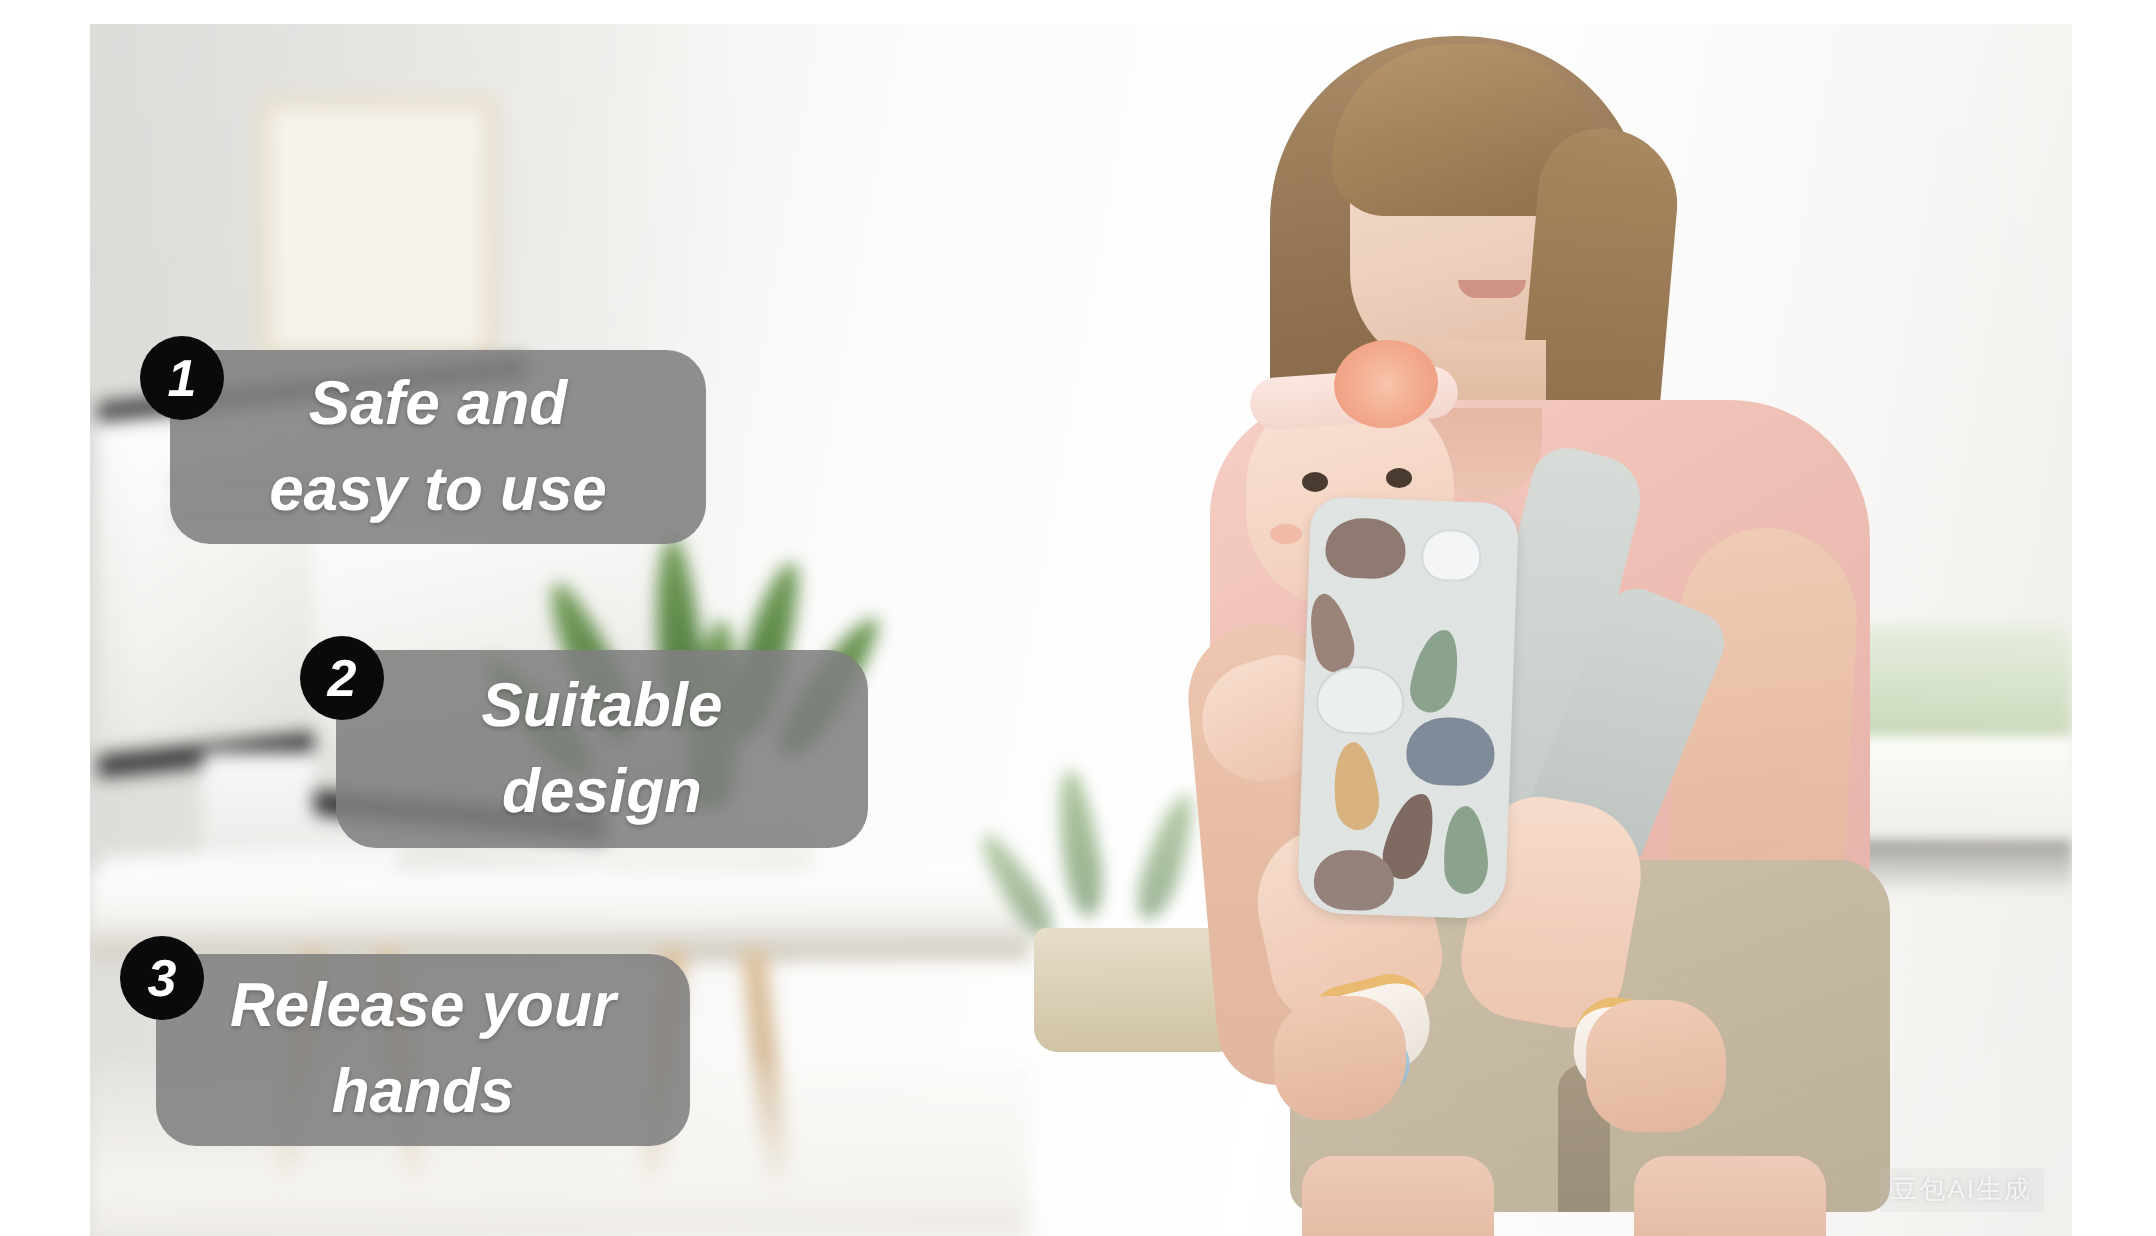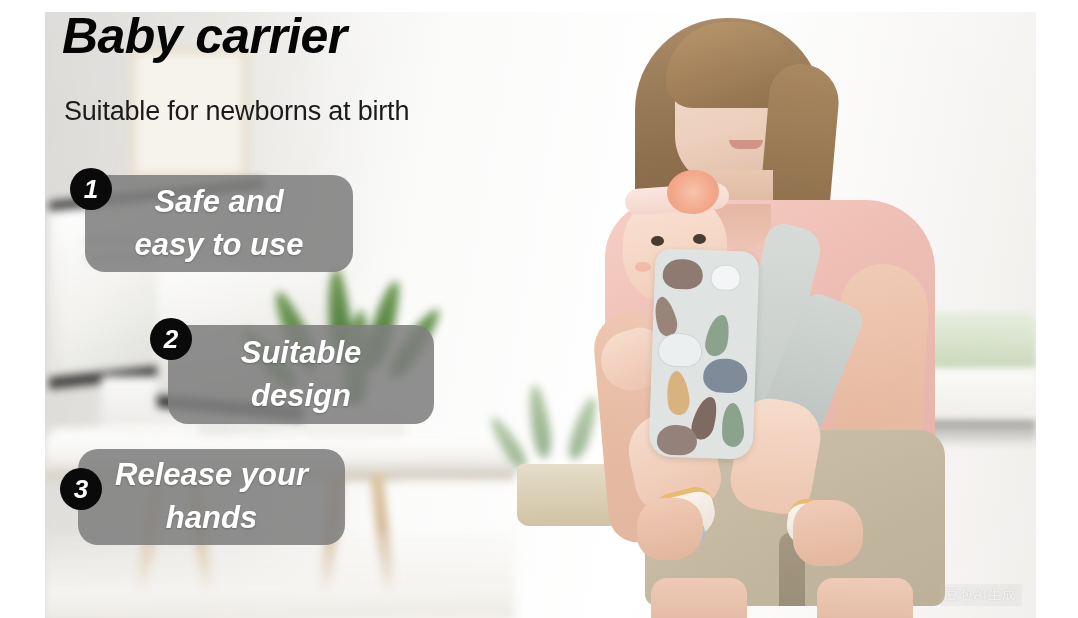--- a/index.html
+++ b/index.html
@@ -402,21 +402,21 @@
     line-height: 1;
   }
 
   
   #feature-1 .bubble { left: 85px;  top: 175px; width: 268px; height: 97px; }
   #feature-1 .badge  { left: 70px;  top: 168px; }
   
   #feature-2 .bubble { left: 168px; top: 325px; width: 266px; height: 99px; }
   #feature-2 .badge  { left: 150px; top: 318px; }
   
-  #feature-3 .bubble { left: 78px;  top: 449px; width: 267px; height: 96px; }
+  #feature-3 .bubble { left: 78px;  top: 477px; width: 267px; height: 96px; }
   #feature-3 .badge  { left: 60px;  top: 468px; }
 
   .watermark {
     position: absolute;
     right: 14px; bottom: 14px;
     font-size: 13px;
     color: rgba(255,255,255,.72);
     letter-spacing: 1px;
     background: rgba(200,200,200,.18);
     padding: 2px 6px;
@@ -532,22 +532,20 @@
 
       <div class="m-hand-l"></div>
       <div class="m-hand-r"></div>
     </div>
 
     <div class="photo-soft"></div>
 
     <div class="watermark">豆包AI生成</div>
   </div>
 
-  <div class="title">Baby carrier</div>
-  <div class="subtitle">Suitable for newborns at birth</div>
 
   <div class="feature" id="feature-1">
     <div class="badge">1</div>
     <div class="bubble">Safe and
 easy to use</div>
   </div>
 
   <div class="feature" id="feature-2">
     <div class="badge">2</div>
     <div class="bubble">Suitable

